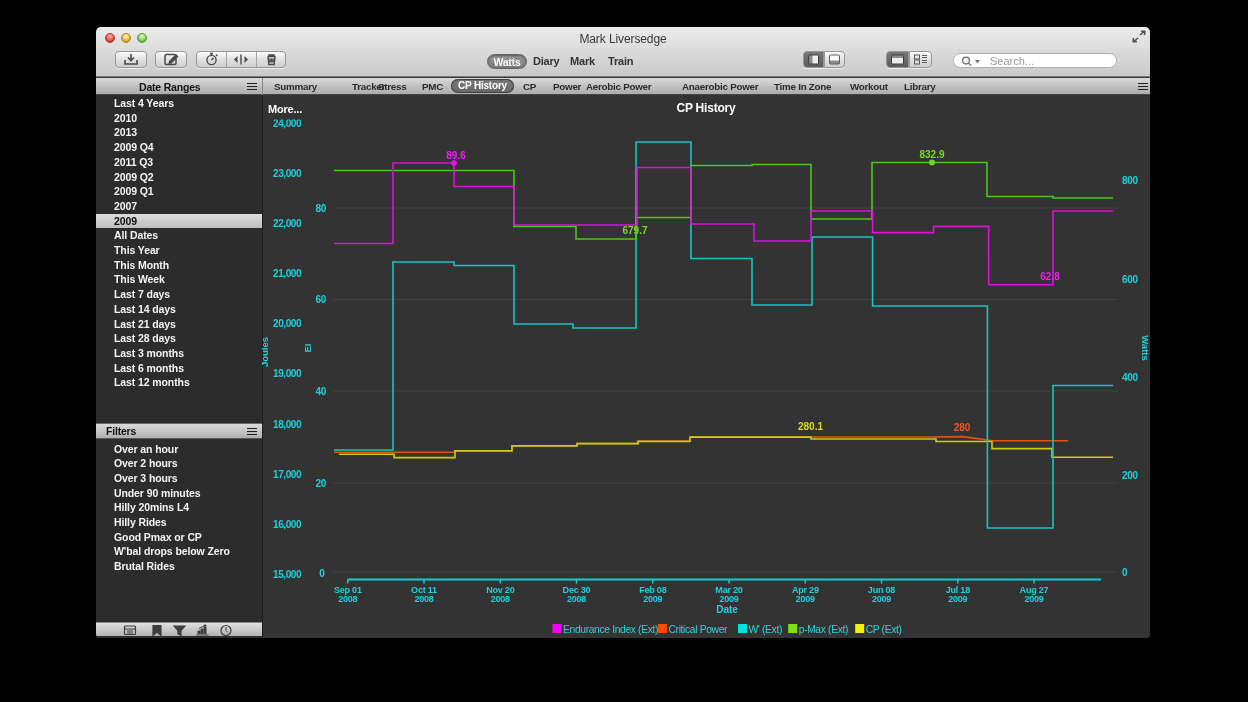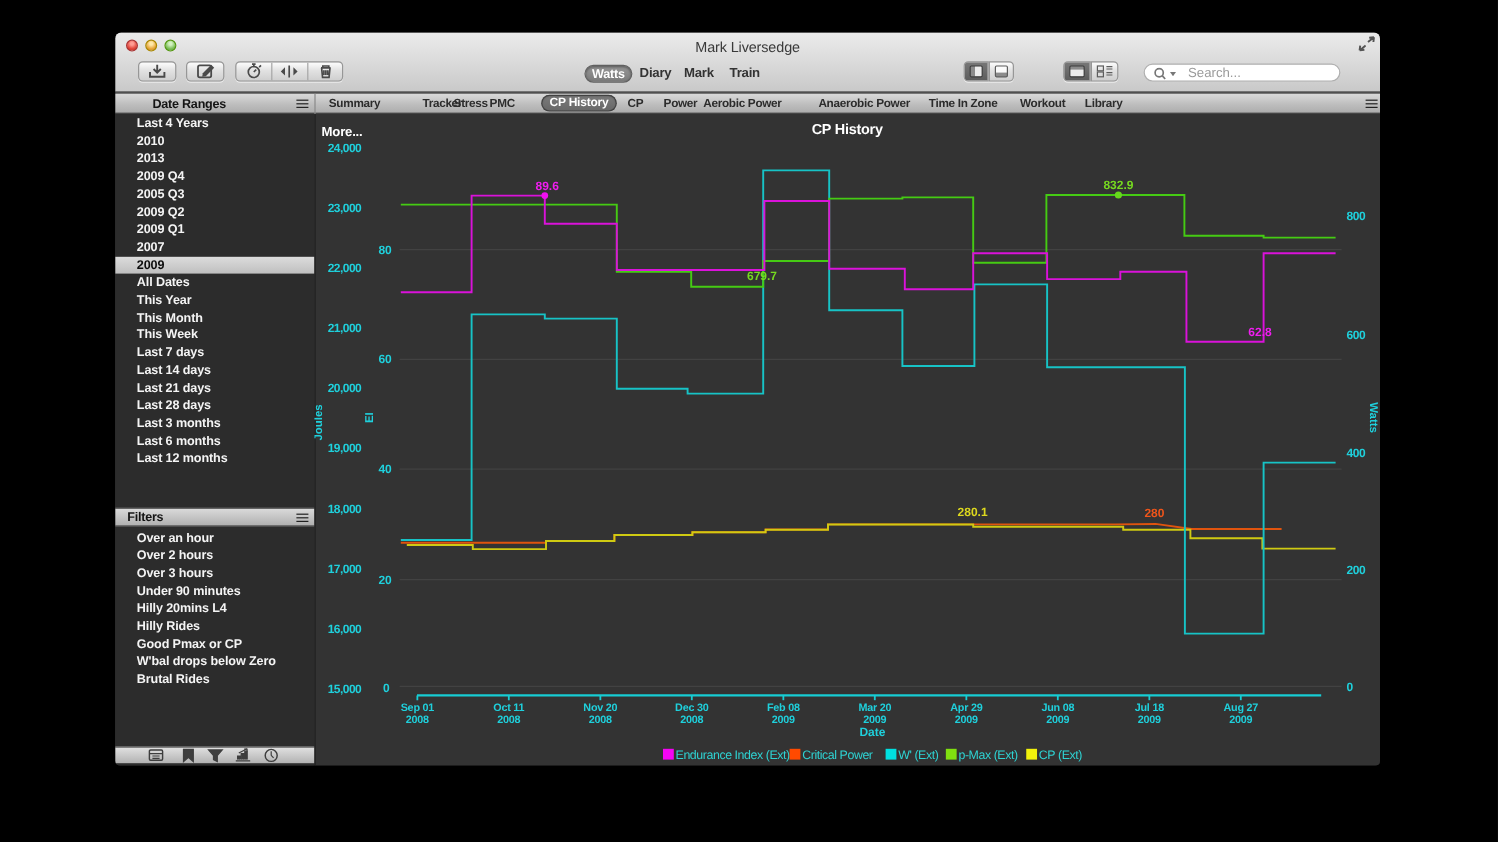--- a/index.html
+++ b/index.html
@@ -137,31 +137,31 @@
       <svg style="position:absolute;left:7px;top:2px;" width="24" height="11" viewBox="0 0 24 11">
           <circle cx="5" cy="4.6" r="3.4" fill="none" stroke="#777" stroke-width="1.4"></circle>
           <line x1="7.5" y1="7" x2="10" y2="9.8" stroke="#777" stroke-width="1.4"></line>
           <path d="M14 4 l5 0 l-2.5 3.5 Z" fill="#777"></path>
         </svg>
       <span style="position:absolute;left:36px;top:0.5px;">Search...</span>
     </div>
   </div>
 
   <div class="hdrrow">
-    <div class="htext" style="left:6px;padding-left:25px;">Date Ranges</div>
+    <div class="htext" style="left:18px;padding-left:25px;">Date Ranges</div>
     <div class="burger" style="left:151px;">
         <div></div>
         <div></div>
         <div></div>
       </div>
     <div class="divv"></div>
     <div class="tab" style="left:178px;">Summary</div>
     <div class="tab" style="left:232px;margin-left:24px;">Tracker</div>
     <div class="tab" style="left:282px;">Stress</div>
-    <div class="tab" style="left:312px;">PMC</div>
+    <div class="tab" style="left:326px;">PMC</div>
     <div class="pill">CP History</div>
     <div class="tab" style="left:427px;">CP</div>
     <div class="tab" style="left:457px;">Power</div>
     <div class="tab" style="left:490px;">Aerobic Power</div>
     <div class="tab" style="left:586px;">Anaerobic Power</div>
     <div class="tab" style="left:678px;">Time In Zone</div>
     <div class="tab" style="left:754px;">Workout</div>
     <div class="tab" style="left:808px;">Library</div>
     <div class="burger" style="left:1042px;">
         <div></div>
@@ -169,21 +169,21 @@
         <div></div>
       </div>
   </div>
 
   <div class="sidebar">
     <div id="dr">
         <div class="item" style="top:1.0px">Last 4 Years</div>
         <div class="item" style="top:15.7px">2010</div>
         <div class="item" style="top:30.4px">2013</div>
         <div class="item" style="top:45.1px">2009 Q4</div>
-        <div class="item" style="top:59.8px">2005 Q3</div>
+        <div class="item" style="top:59.8px">2011 Q3</div>
         <div class="item" style="top:74.5px">2009 Q2</div>
         <div class="item" style="top:89.2px">2009 Q1</div>
         <div class="item" style="top:103.9px">2007</div>
         <div class="item sel" style="top:118.6px">2009</div>
         <div class="item" style="top:133.3px">All Dates</div>
         <div class="item" style="top:148.0px">This Year</div>
         <div class="item" style="top:162.7px">This Month</div>
         <div class="item" style="top:177.4px">This Week</div>
         <div class="item" style="top:192.1px">Last 7 days</div>
         <div class="item" style="top:206.8px">Last 14 days</div>

